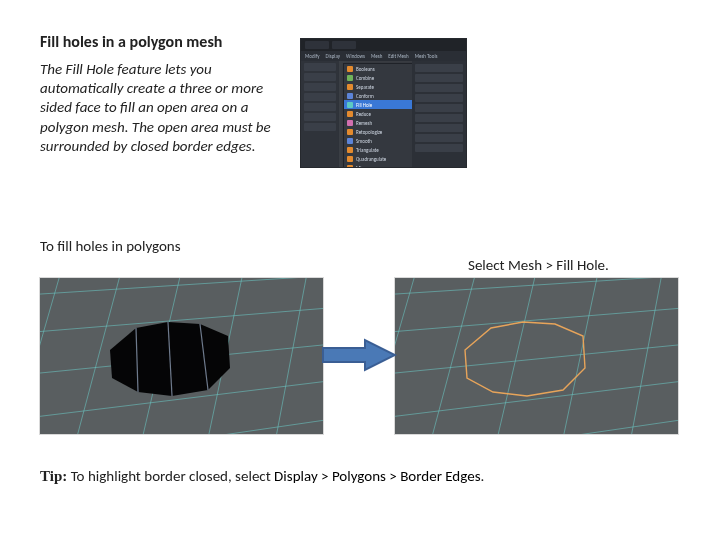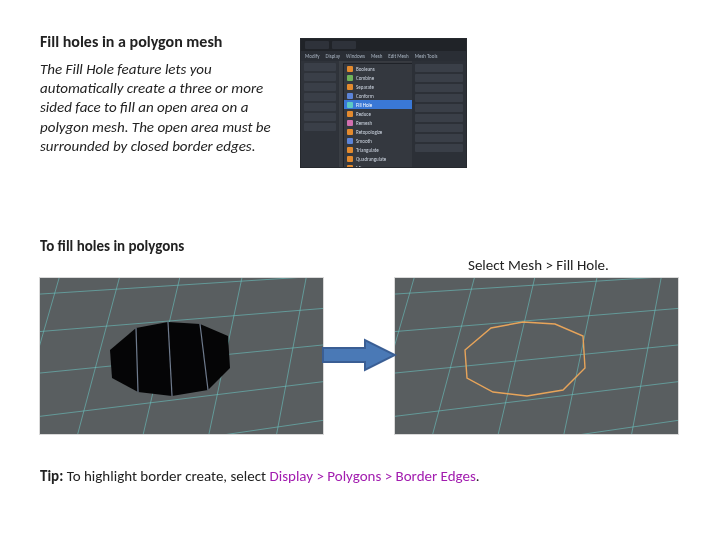--- a/index.html
+++ b/index.html
@@ -100,21 +100,21 @@
     display: flex; flex-direction: column; gap: 2px; padding: 3px;
   }
   .miniShot .rightPanel div {
     height: 8px; background: #3a3f48; border-radius: 1px;
   }
   
   .sub {
     position: absolute;
     left: 40px;
     top: 237px;
-    font-weight: 700;
+    font-weight: 400;
     font-size: 15px;
   }
   .stepL {
     position: absolute;
     left: 40px;
     top: 256px;
     font-size: 15px;
   }
   .stepR {
     position: absolute;
@@ -143,22 +143,22 @@
     width: 76px;
     height: 34px;
   }
   
   .tip {
     position: absolute;
     left: 40px;
     top: 467px;
     font-size: 15px;
   }
-  .tip .lbl { font-weight: 700; }
-  .tip .red { color: #a21caf; }
+  .tip .lbl { font-weight: 700; font-family: Liberation Serif, serif; }
+  .tip .red { color: #000000; }
 </style>
 </head>
 <body>
 
 <div class="page">
 
   <div class="title">Fill holes in a polygon mesh</div>
   <div class="intro">The Fill Hole feature lets you automatically create a three or more sided face to fill an open area on a polygon mesh. The open area must be surrounded by closed border edges.</div>
 
   <div class="miniShot">
@@ -296,16 +296,16 @@
 
       <polygon points="70,72 96,50 128,44 160,46 188,58 190,90 168,112 132,118 98,114 72,100" fill="none" stroke="#e7a45a" stroke-width="1.4"></polygon>
     </svg>
   </div>
 
   <svg class="arrow" viewBox="0 0 76 34">
     <polygon points="2,10 44,10 44,2 74,17 44,32 44,24 2,24" fill="#4a79b6" stroke="#3a5e94" stroke-width="2"></polygon>
   </svg>
 
   <div class="tip">
-    <span class="lbl">Tip:</span><span> To highlight border create, select </span><span class="red">Display &gt; Polygons &gt; Border Edges</span><span>.</span>
+    <span class="lbl">Tip:</span><span> To highlight border closed, select </span><span class="red">Display &gt; Polygons &gt; Border Edges</span><span>.</span>
   </div>
 
 </div>
 
 </body></html>

